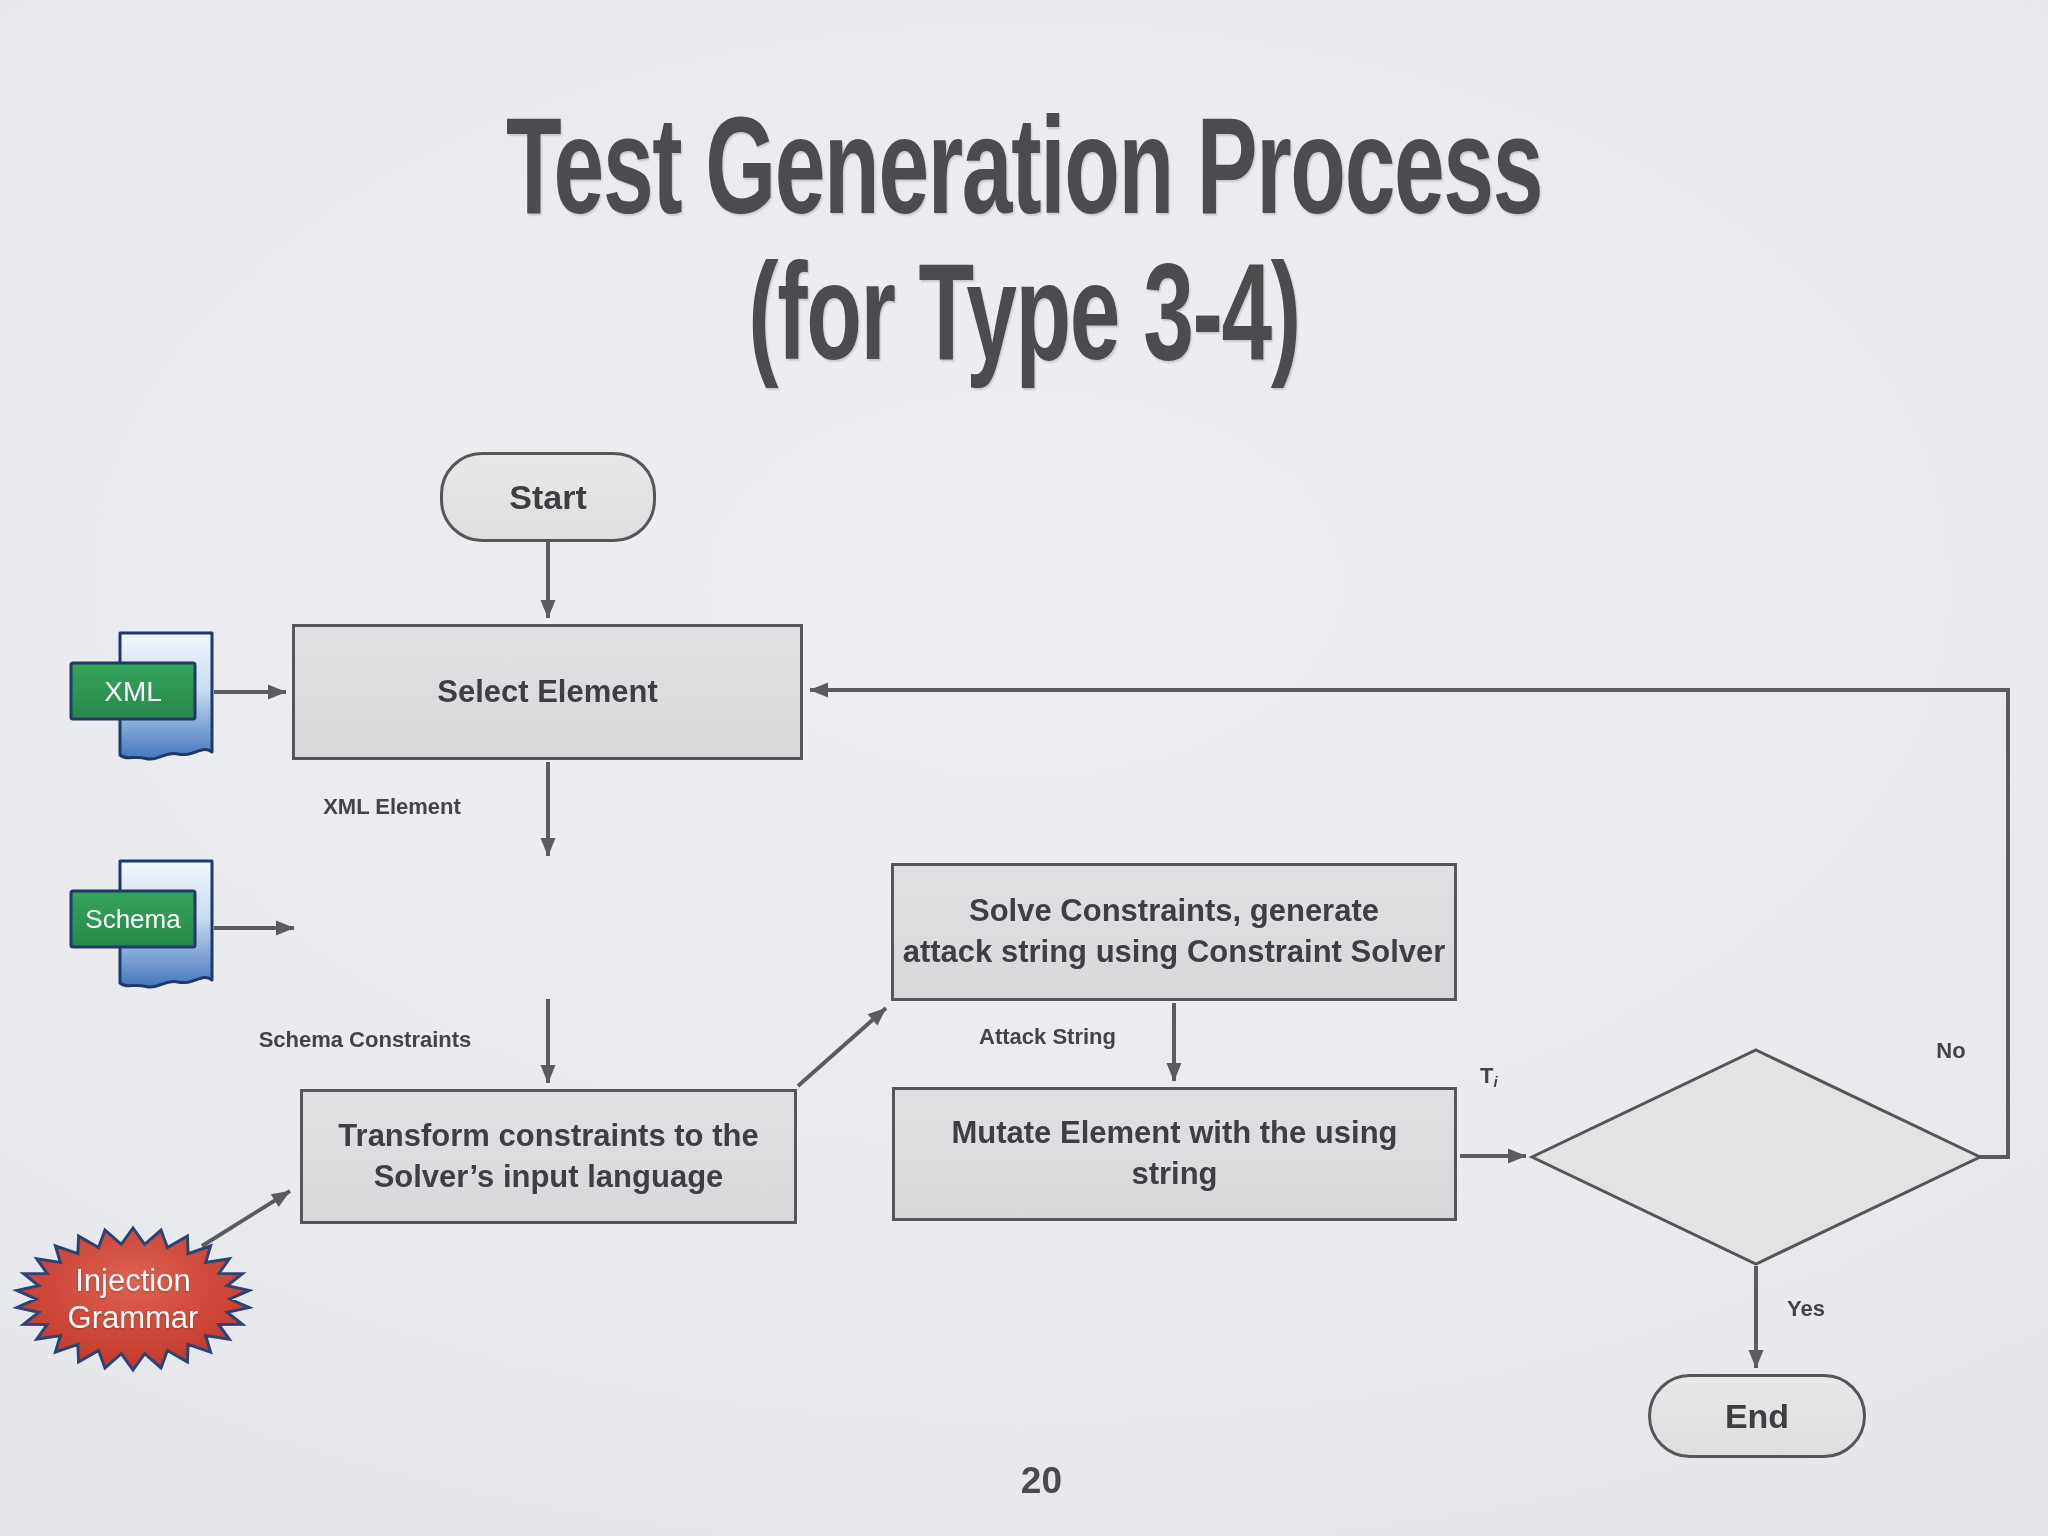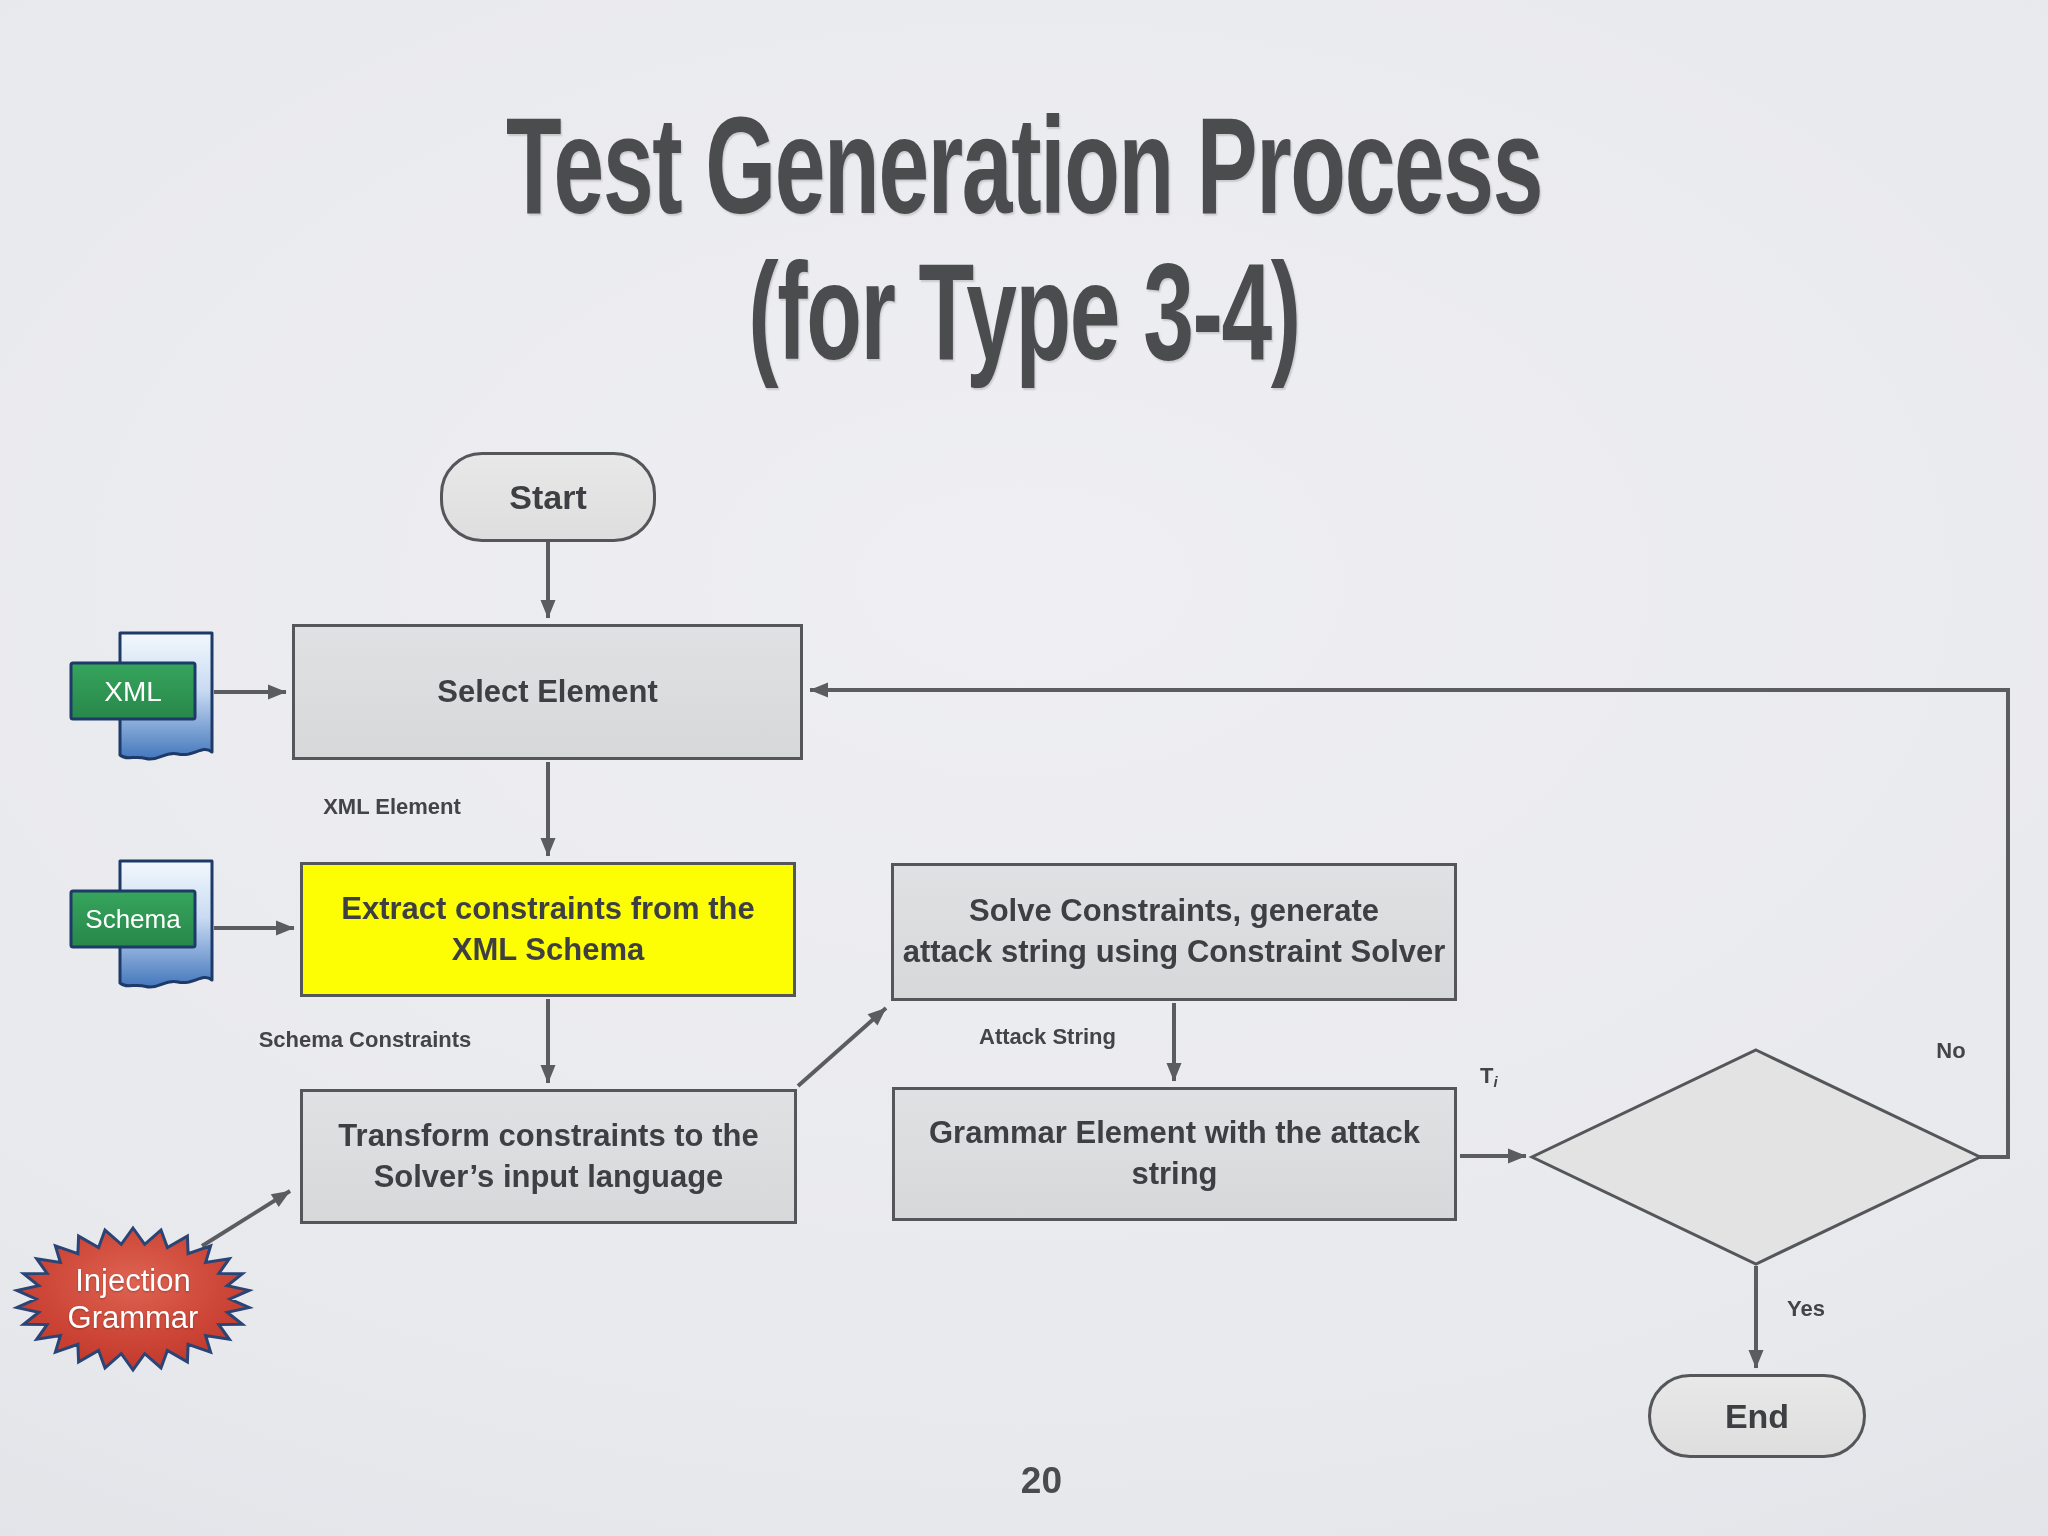--- a/index.html
+++ b/index.html
@@ -72,30 +72,28 @@
       <path d="M1756,1266 L1756,1368" marker-end="url(#arrowhead)"></path>
       <path d="M1978,1157 L2008,1157 L2008,690 L810,690" marker-end="url(#arrowhead)"></path>
       <path d="M202,1246 L290,1191" marker-end="url(#arrowhead)"></path>
     </g>
   </svg>
 
   <div class="node pill" style="left:440px;top:452px;width:216px;height:90px;">Start</div>
 
   <div class="node" style="left:292px;top:624px;width:511px;height:136px;">Select Element</div>
 
-  <div class="node hl" style="left:300px;top:862px;width:496px;height:135px;background:#fdfd03;">Extract constraints from the
-XML Schema</div>
 
   <div class="node" style="left:300px;top:1089px;width:497px;height:135px;">Transform constraints to the
 Solver’s input language</div>
 
   <div class="node" style="left:891px;top:863px;width:566px;height:138px;">Solve Constraints, generate
 attack string using Constraint Solver</div>
 
-  <div class="node" style="left:892px;top:1087px;width:565px;height:134px;">Grammar Element with the attack
+  <div class="node" style="left:892px;top:1087px;width:565px;height:134px;">Mutate Element with the using
 string</div>
 
   <svg width="456" height="222" viewBox="0 0 456 222" style="left:1528px;top:1046px;">
     <polygon points="228,4 452,111 228,218 4,111" fill="#e2e3e2" stroke="#55565a" stroke-width="3"></polygon>
   </svg>
 
   <div class="node pill" style="left:1648px;top:1374px;width:218px;height:84px;">End</div>
 
   <svg width="152" height="140" viewBox="0 0 152 140" style="left:66px;top:630px;">
     <defs>

